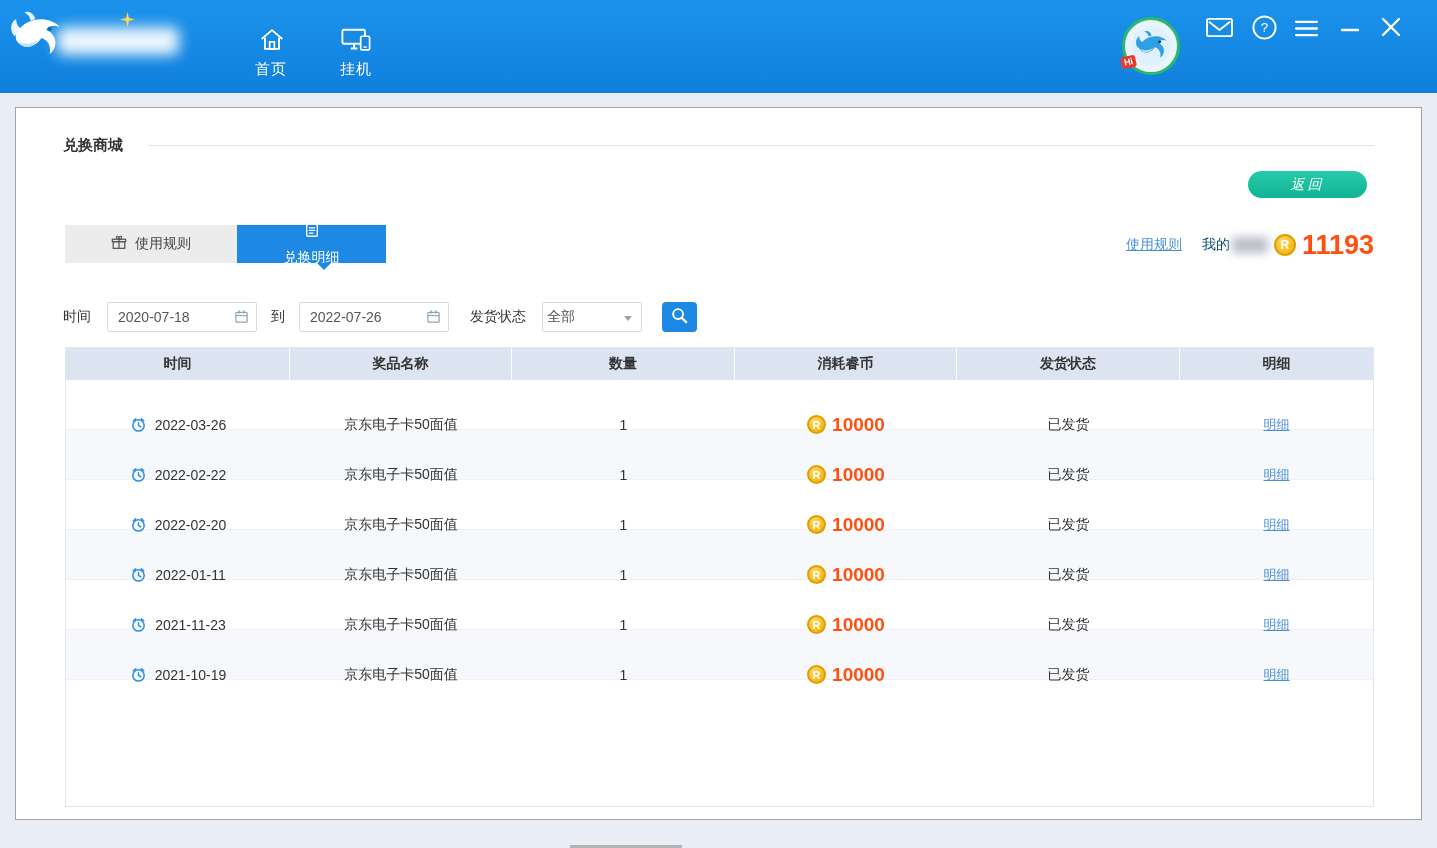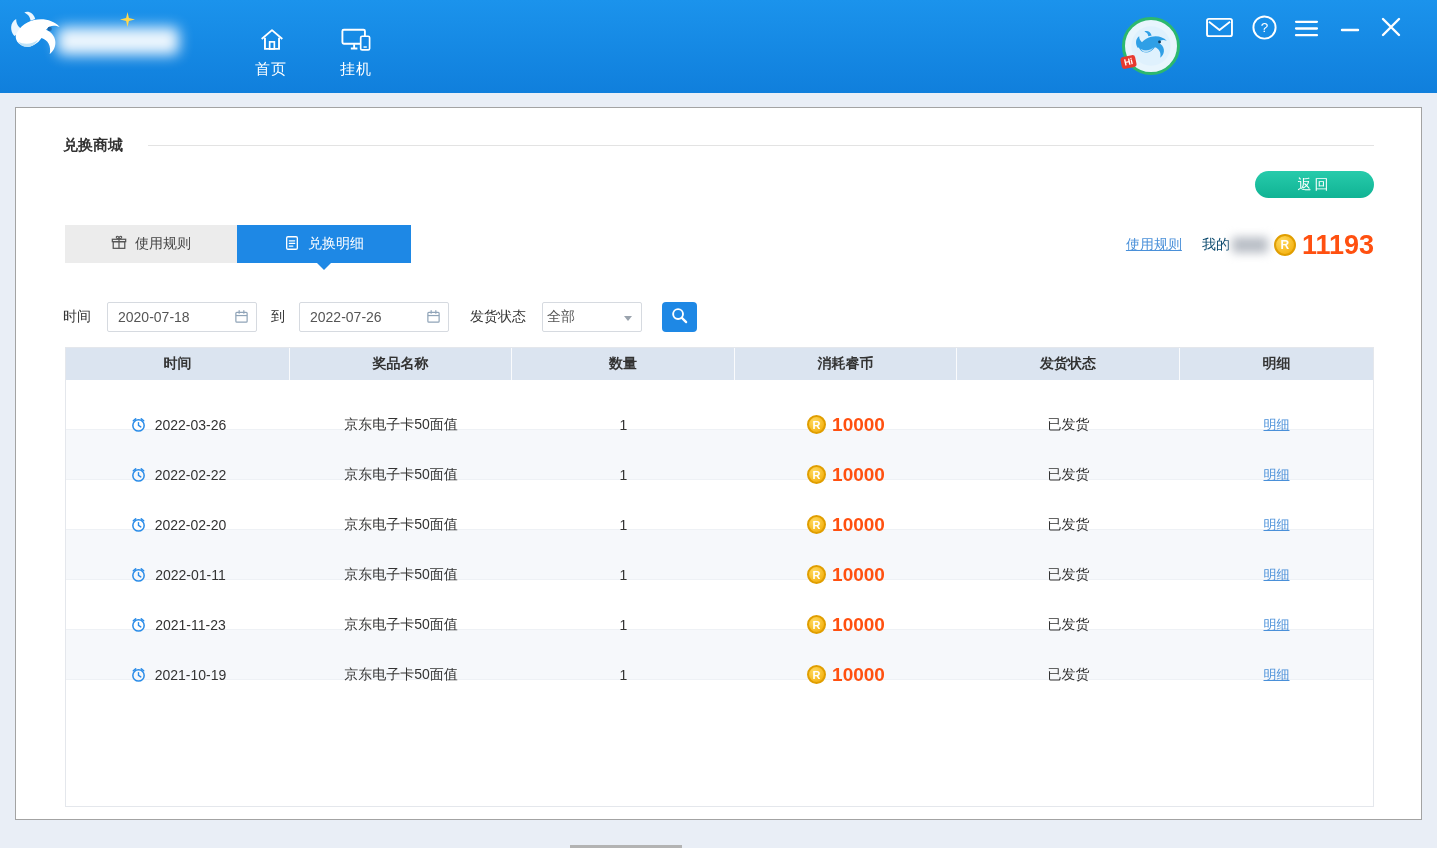--- a/index.html
+++ b/index.html
@@ -32,30 +32,30 @@
   .btn-menu { left:1294px; top:19px; }
   .btn-min  { left:1340px; top:19px; }
   .btn-close{ left:1380px; top:16px; }
 
   
   .card { position:absolute; left:15px; top:107px; right:15px; bottom:28px;
           background:#fff; border:1px solid #a3a3a3; }
   .section-title { position:absolute; left:47px; top:28px; font-size:15px; font-weight:600; color:#333; }
   .section-line { position:absolute; left:132px; right:47px; top:37px; height:1px; background:#e3e3e3; }
 
-  .back-btn { position:absolute; right:47px; top:63px; width:119px; height:27px; border:none; cursor:pointer;
+  .back-btn { position:absolute; right:54px; top:63px; width:119px; height:27px; border:none; cursor:pointer;
               border-radius:14px; background:linear-gradient(180deg,#27cbab,#10b394);
-              color:#fff; font-size:14px; letter-spacing:3px; }
+              color:#fff; font-size:14px; letter-spacing:3px;font-style:italic; }
 
   
   .tabs { position:absolute; left:49px; top:117px; height:38px; display:flex; }
   .tab { height:38px; display:flex; align-items:center; justify-content:center; gap:8px;
          font-size:14px; cursor:pointer; }
   .tab-inactive { width:172px; background:#ececec; color:#444; }
-  .tab-active { width:174px; background:#1e88e5; color:#fff; position:relative; }
+  .tab-active { width:149px; background:#1e88e5; color:#fff; position:relative;flex-direction:column; }
   .tab-notch { position:absolute; left:80px; bottom:-7px; width:0; height:0;
                border-left:7px solid transparent; border-right:7px solid transparent;
                border-top:7px solid #1e88e5; }
 
   
   .balance-row { position:absolute; right:47px; top:119px; height:36px; display:flex; align-items:center; }
   .rules-link { color:#4a90d9; font-size:14px; text-decoration:underline; cursor:pointer; margin-right:20px; }
   .balance-prefix { color:#0c4a6e; font-size:14px; }
   .balance-blur { display:inline-block; width:36px; height:16px; margin:0 6px 0 2px;
                   background:#b9bec6; border-radius:3px; filter:blur(5px); vertical-align:middle; }

